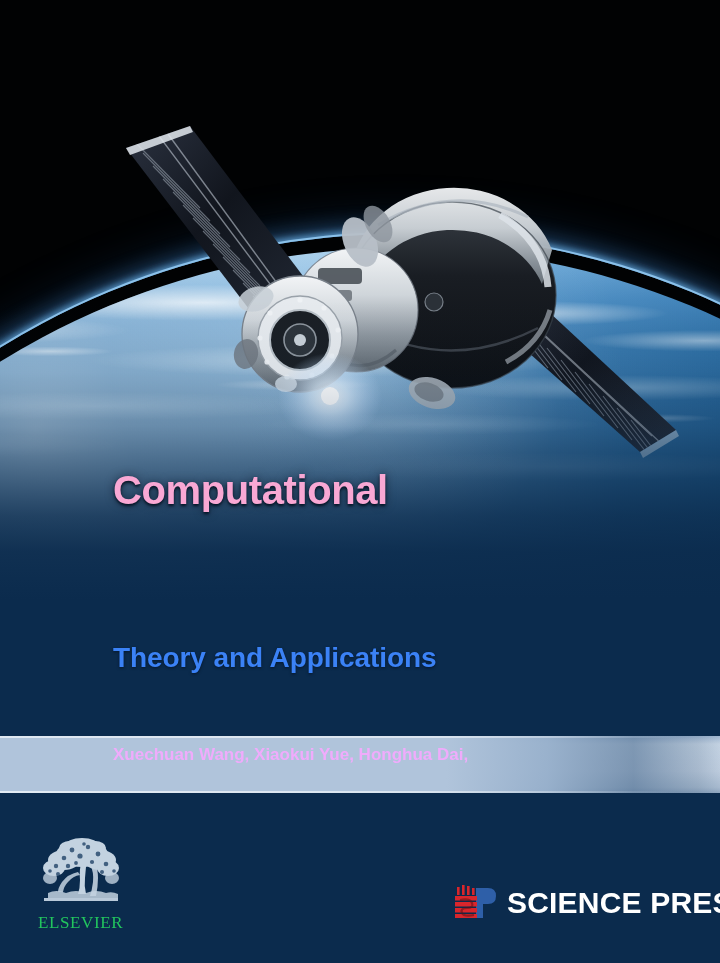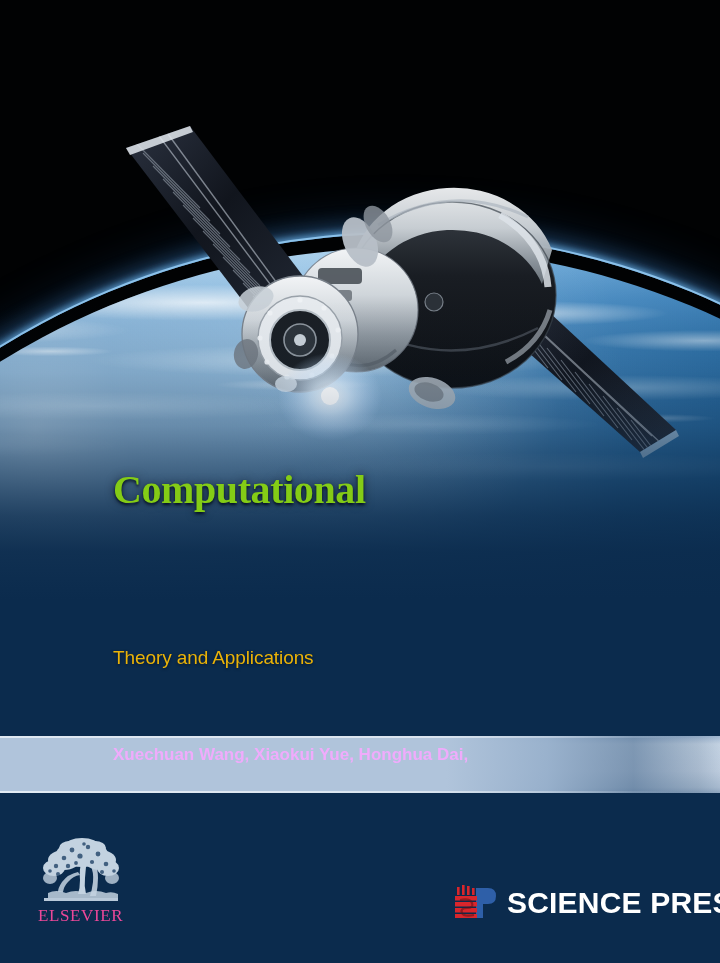--- a/index.html
+++ b/index.html
@@ -150,40 +150,39 @@
     position: absolute;
     left: 113px;
     top: 468px;
     width: 560px;
   }
   .title-line {
     font-size: 40px;
     font-weight: bold;
     line-height: 44px;
     letter-spacing: -0.4px;
-    color: #84cc16;
+    color: #f9a8d4;
     text-shadow:
       0 2px 3px rgba(0,10,25,0.85),
       0 0 10px rgba(0,12,28,0.55);
     white-space: nowrap;
-    font-family: Liberation Serif, serif;
   }
 
   .subtitle-block {
     position: absolute;
     left: 113px;
     top: 638px;
     width: 560px;
   }
   .subtitle-line {
-    font-size: 19px;
-    font-weight: normal;
+    font-size: 28px;
+    font-weight: bold;
     line-height: 39px;
     letter-spacing: -0.1px;
-    color: #eab308;
+    color: #3b82f6;
     text-shadow: 0 1px 3px rgba(0,10,25,0.60);
     white-space: nowrap;
   }
 
   
   .author-band {
     position: absolute;
     left: 0;
     top: 736px;
     width: 720px;
@@ -245,25 +244,25 @@
     left: 38px;
     top: 838px;
     width: 92px;
   }
   .elsevier-tree {
     display: block;
     width: 86px;
     height: 66px;
   }
   .elsevier-word {
-    margin-top: 2px;
+    margin-top: 9px;
     font-family: "Liberation Serif", serif;
     font-size: 17px;
     letter-spacing: 0.6px;
-    color: #ec4899;
+    color: #22c55e;
     line-height: 19px;
   }
 
   
   .sciencepress {
     position: absolute;
     left: 452px;
     top: 884px;
     display: flex;
     align-items: center;

